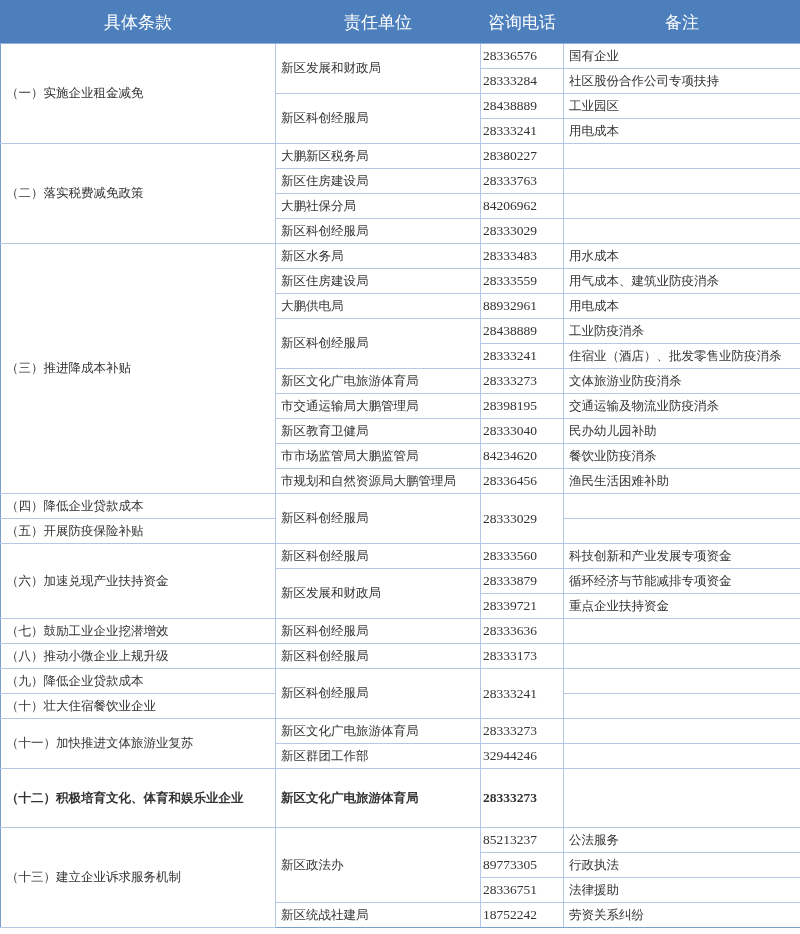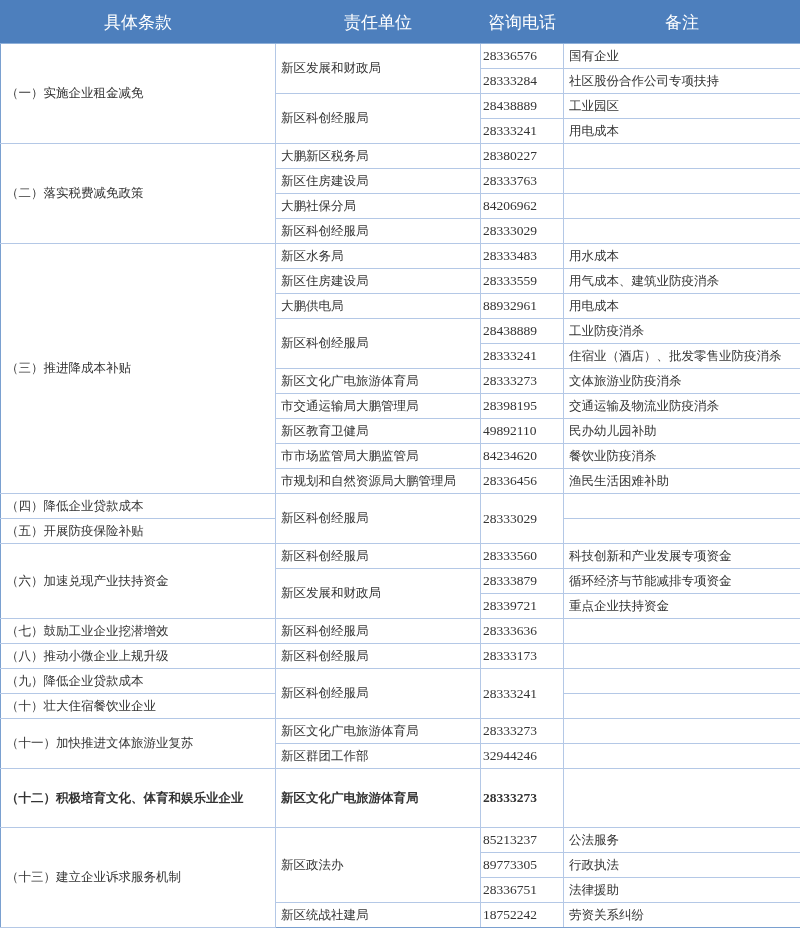--- a/index.html
+++ b/index.html
@@ -132,21 +132,21 @@
         <td class="phone">28333273</td>
         <td class="note">文体旅游业防疫消杀</td>
       </tr>
       <tr>
         <td class="unit">市交通运输局大鹏管理局</td>
         <td class="phone">28398195</td>
         <td class="note">交通运输及物流业防疫消杀</td>
       </tr>
       <tr>
         <td class="unit">新区教育卫健局</td>
-        <td class="phone">49892110</td>
+        <td class="phone">28333040</td>
         <td class="note">民办幼儿园补助</td>
       </tr>
       <tr>
         <td class="unit">市市场监管局大鹏监管局</td>
         <td class="phone">84234620</td>
         <td class="note">餐饮业防疫消杀</td>
       </tr>
       <tr>
         <td class="unit">市规划和自然资源局大鹏管理局</td>
         <td class="phone">28336456</td>

